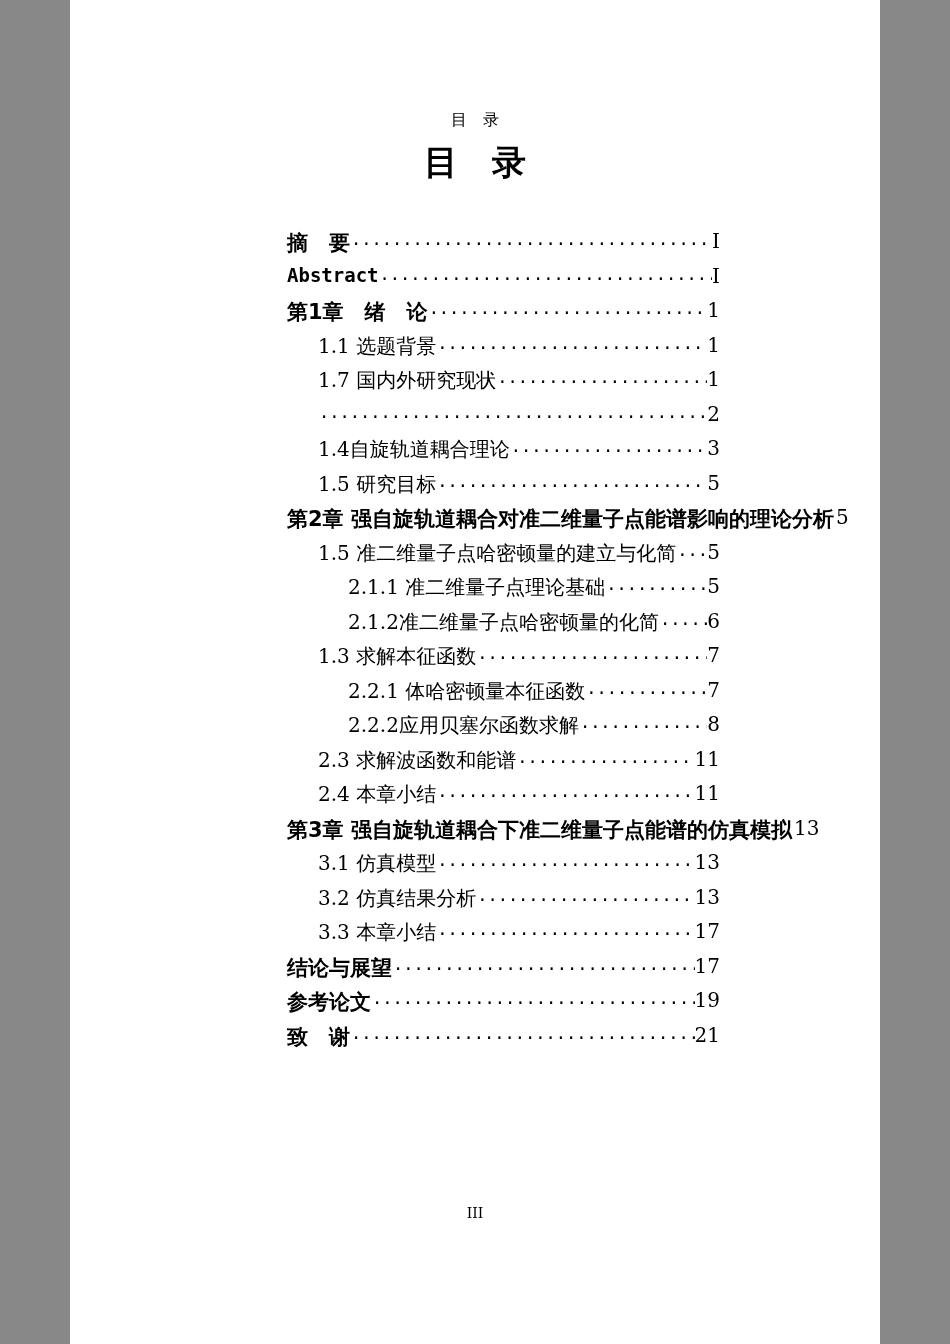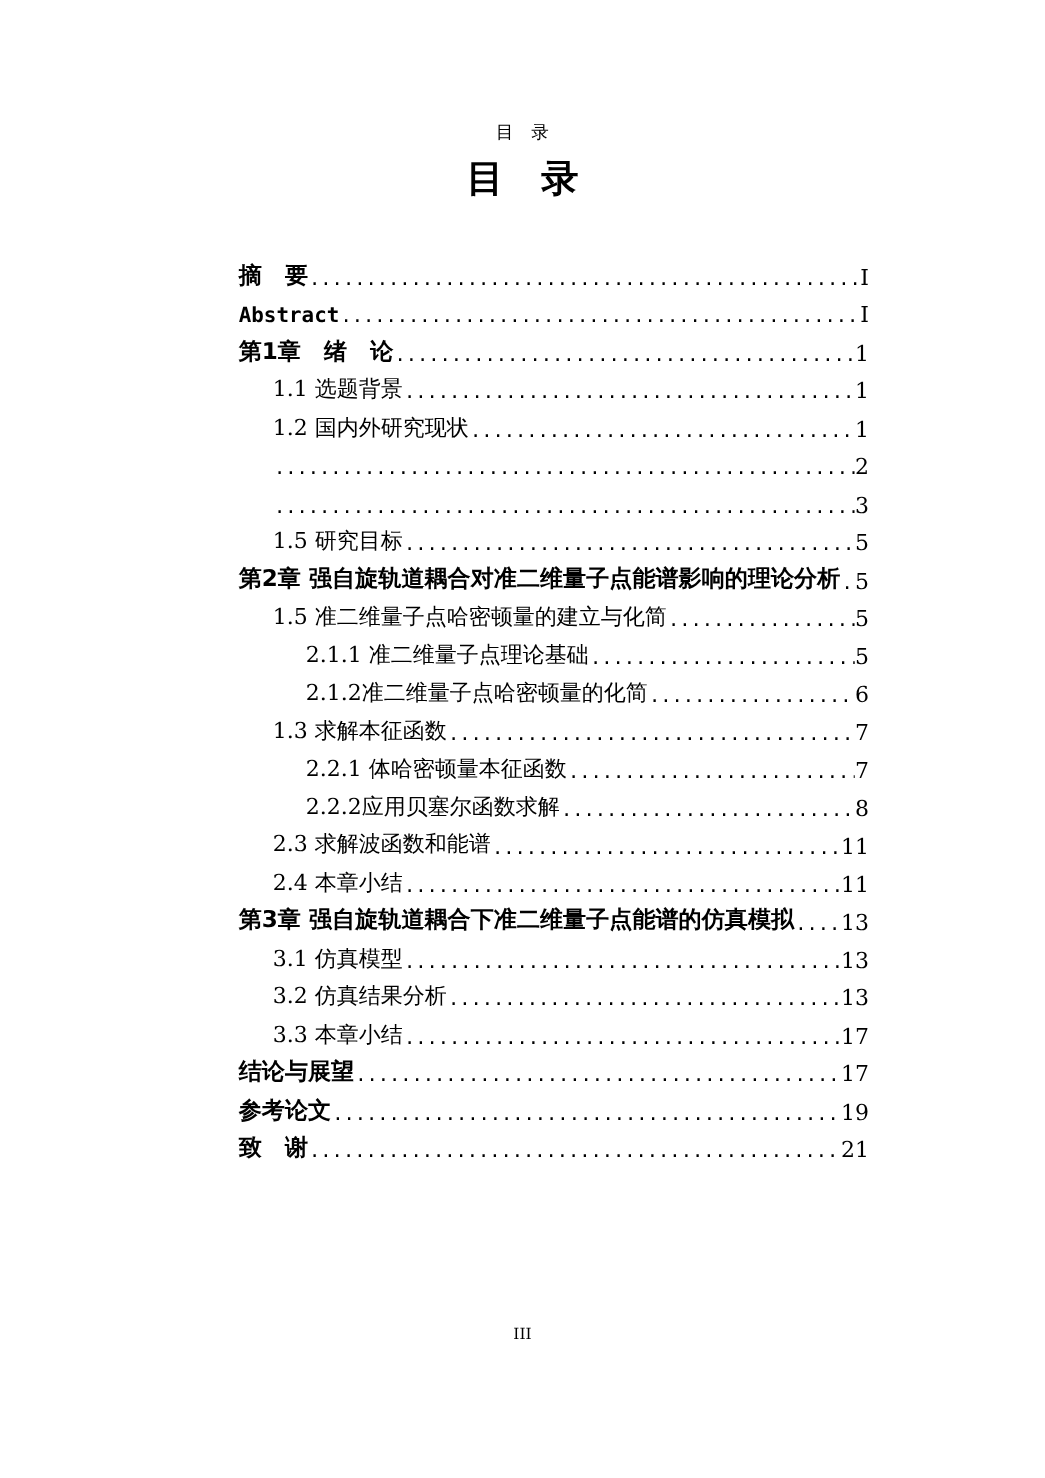--- a/index.html
+++ b/index.html
@@ -1,19 +1,19 @@
 <!DOCTYPE html>
 <html><head>
 <meta charset="utf-8">
 <style>
   * { margin:0; padding:0; box-sizing:border-box; }
   html,body { background:#888; }
   .page {
     position:relative;
-    width:950px; height:1344px;
+    width:810px; height:1344px;
     margin:0 auto;
     background:#ffffff;
     color:#000;
     overflow:hidden;
   }
   .running-header {
     position:absolute; top:110px; left:0; right:0;
     text-align:center;
     font-family:"DejaVu Serif","Liberation Serif",serif;
     font-size:16px; color:#000;
@@ -21,21 +21,21 @@
   .doc-title {
     position:absolute; top:140px; left:0; right:0;
     text-align:center;
     font-family:"DejaVu Sans","Liberation Sans",sans-serif;
     font-weight:bold; font-size:34px; color:#000;
   }
   .toc {
     position:absolute; top:229px; left:217px; right:160px;
   }
   .toc-row {
-    display:flex; align-items:flex-end;
+    display:flex; align-items:flex-start;
     height:34.5px;
     cursor:pointer;
   }
   .lv1 { padding-left:31px; }
   .lv2 { padding-left:61px; }
   .hei  { font-family:"DejaVu Sans","Liberation Sans",sans-serif; font-weight:bold; font-size:21px; }
   .song { font-family:"DejaVu Serif","Liberation Serif",serif; font-weight:normal; font-size:20px; }
   .mono { font-family:"DejaVu Sans Mono","Liberation Mono",monospace; font-weight:bold; font-size:19px; }
   .toc-label { white-space:nowrap; flex:0 0 auto; }
   .toc-dots {
@@ -88,31 +88,32 @@
       <span class="toc-page">1</span>
     </div>
 
     <div class="toc-row song lv1">
       <span class="toc-label">1.1 选题背景</span>
       <span class="toc-dots"></span>
       <span class="toc-page">1</span>
     </div>
 
     <div class="toc-row song lv1">
-      <span class="toc-label">1.2 国内外研究现状</span>
+      <span class="toc-label">1.7 国内外研究现状</span>
       <span class="toc-dots"></span>
       <span class="toc-page">1</span>
     </div>
 
     <div class="toc-row song lv1">
       <span class="toc-dots"></span>
       <span class="toc-page">2</span>
     </div>
 
     <div class="toc-row song lv1">
+      <span class="toc-label">1.4自旋轨道耦合理论</span>
       <span class="toc-dots"></span>
       <span class="toc-page">3</span>
     </div>
 
     <div class="toc-row song lv1">
       <span class="toc-label">1.5 研究目标</span>
       <span class="toc-dots"></span>
       <span class="toc-page">5</span>
     </div>
 

